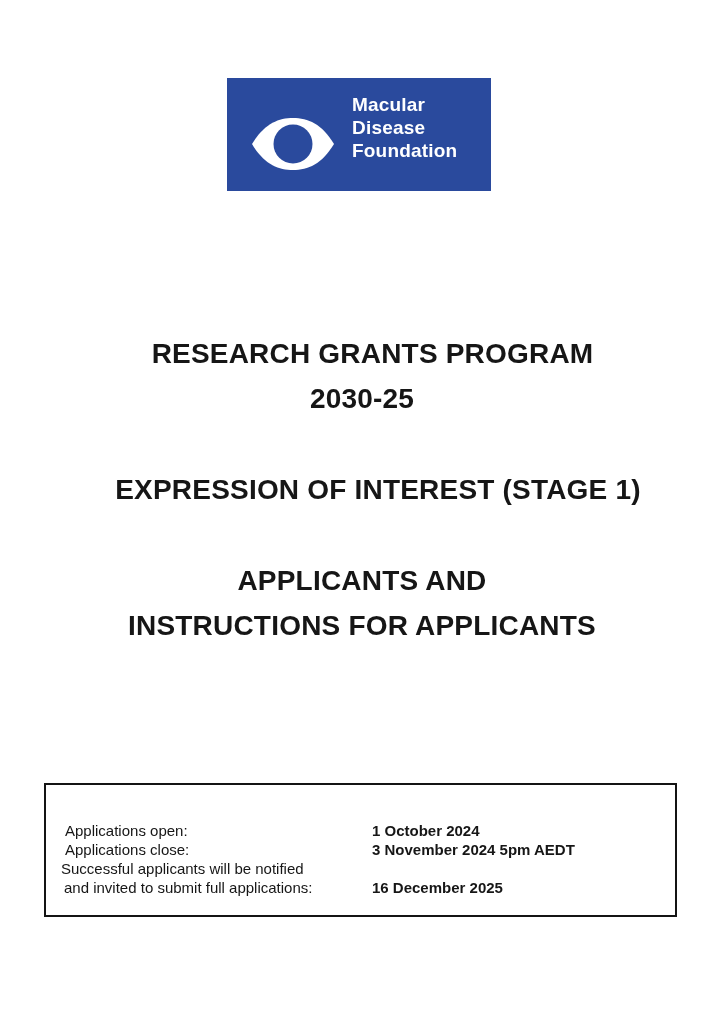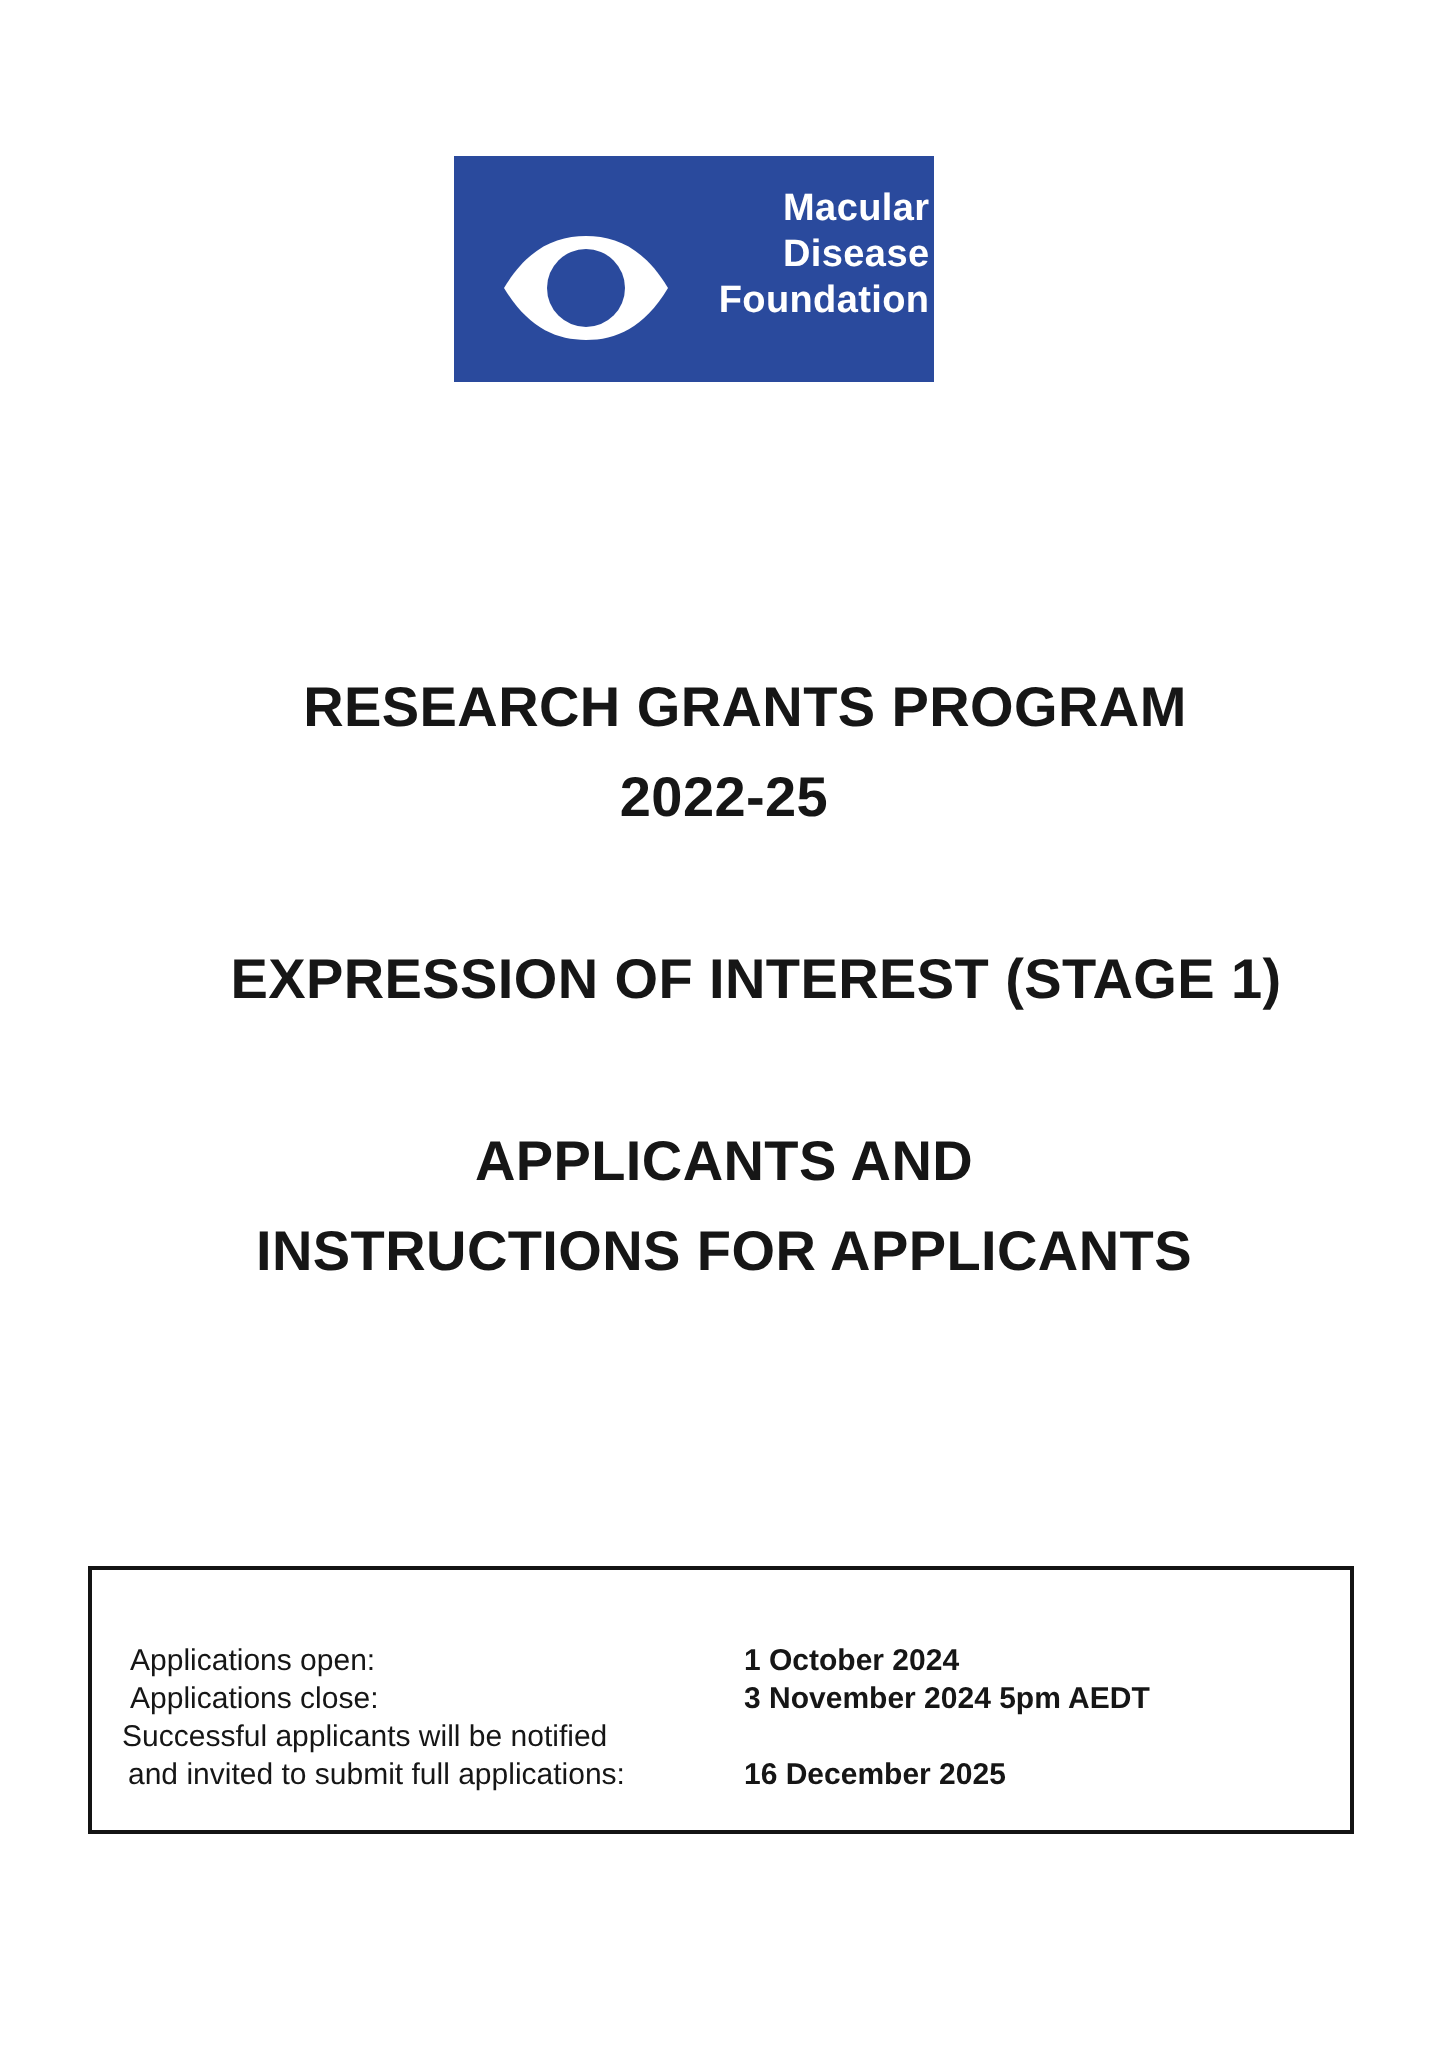--- a/index.html
+++ b/index.html
@@ -11,24 +11,23 @@
     font-family: "Liberation Sans", "DejaVu Sans", sans-serif;
     color: #111111;
     overflow: hidden;
   }
 
   
   .logo-box {
     position: absolute;
     left: 227px;
     top: 78px;
-    width: 240px;
+    width: 264px;
     height: 113px;
     background: #2a4a9d;
-    text-align: right;
   }
   .logo-eye {
     position: absolute;
     left: 24px;
     top: 39px;
     width: 84px;
     height: 54px;
   }
   .logo-text {
     position: absolute;
@@ -113,21 +112,21 @@
     </svg>
     <div class="logo-text">
       <div class="org-line">Macular</div>
       <div class="org-line">Disease</div>
       <div class="org-line">Foundation</div>
       <div class="org-country">AUSTRALIA</div>
     </div>
   </div>
 
   <div class="title-line tl1">RESEARCH GRANTS PROGRAM</div>
-  <div class="title-line tl2">2022-25</div>
+  <div class="title-line tl2">2030-25</div>
   <div class="title-line tl3">EXPRESSION OF INTEREST (STAGE 1)</div>
   <div class="title-line tl4">APPLICANTS AND</div>
   <div class="title-line tl5">INSTRUCTIONS FOR APPLICANTS</div>
 
   <div class="dates-box">
     <div class="dates-row">
       <span class="row-label">Applications open:</span>
       <span class="row-value">1 October 2024</span>
     </div>
     <div class="dates-row">

